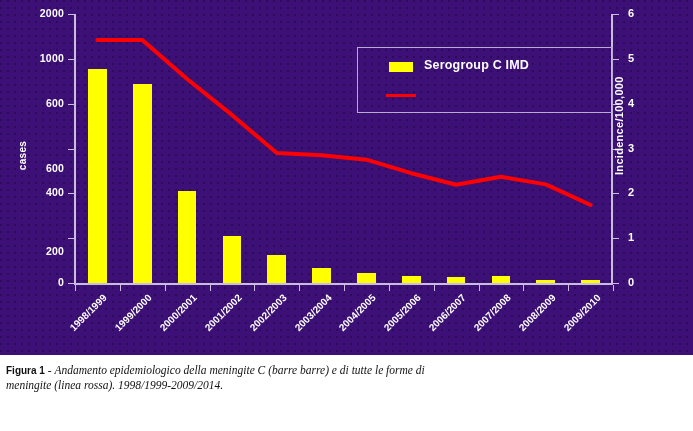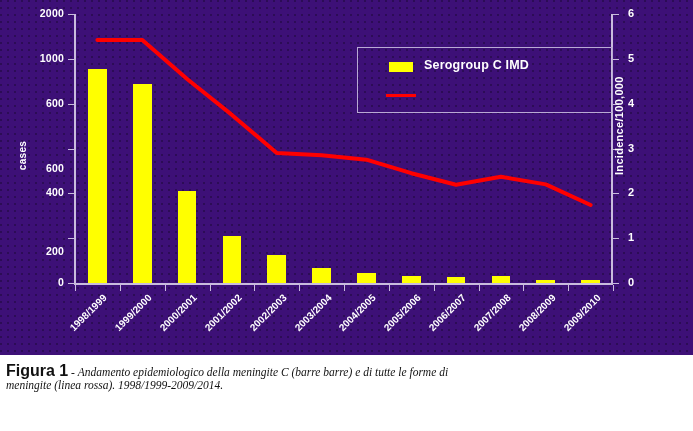--- a/index.html
+++ b/index.html
@@ -92,21 +92,21 @@
     position:absolute;left:0;top:355px;width:693px;height:76px;background:#ffffff;
   }
   .cap-line{
     position:absolute;left:6px;color:#111111;font-size:11.5px;
     font-family:"Liberation Serif", serif;font-style:italic;
     width:680px;line-height:15px;
   }
   #cap-1{top:8px;}
   #cap-2{top:23px;}
   #cap-3{top:49px;}
-  .cap-strong{font-style:normal;font-weight:bold;font-family:"Liberation Sans", sans-serif;font-size:16px;}
+  .cap-strong{font-style:normal;font-weight:bold;font-family:"Liberation Sans", sans-serif;font-size:10px;}
   .cap-dash{font-style:normal;}
 </style>
 </head>
 <body>
 
 <div id="root">
 
   <div class="chart-panel">
 
     <div class="axis-line" id="x-axis"></div>

